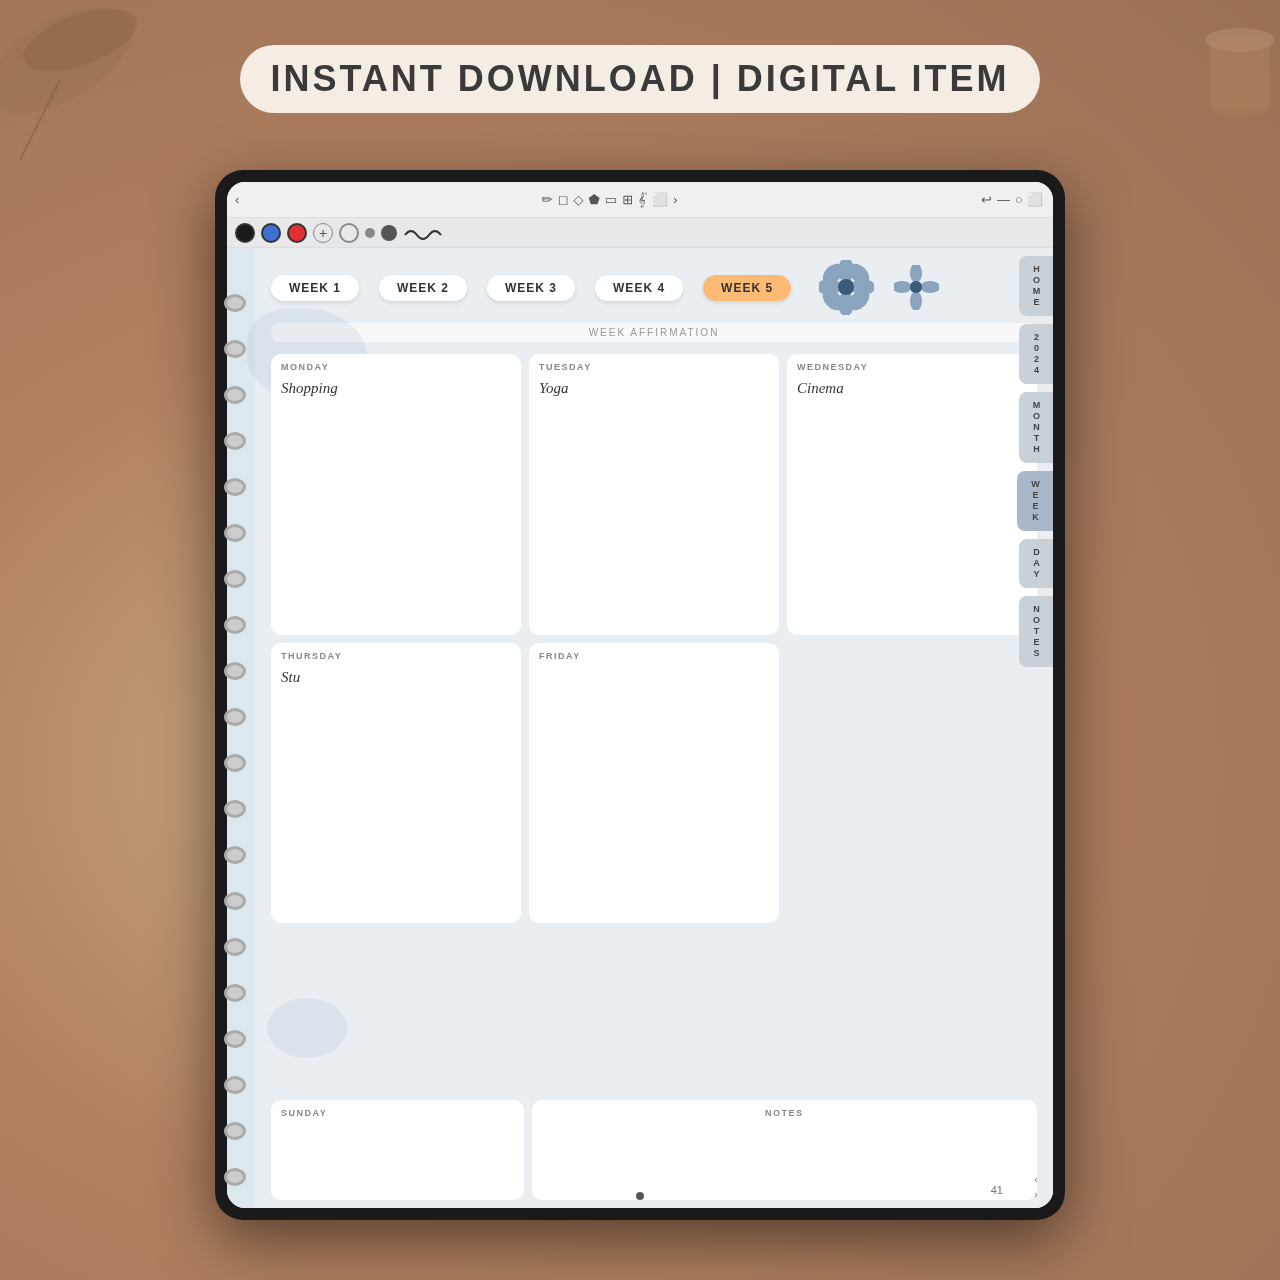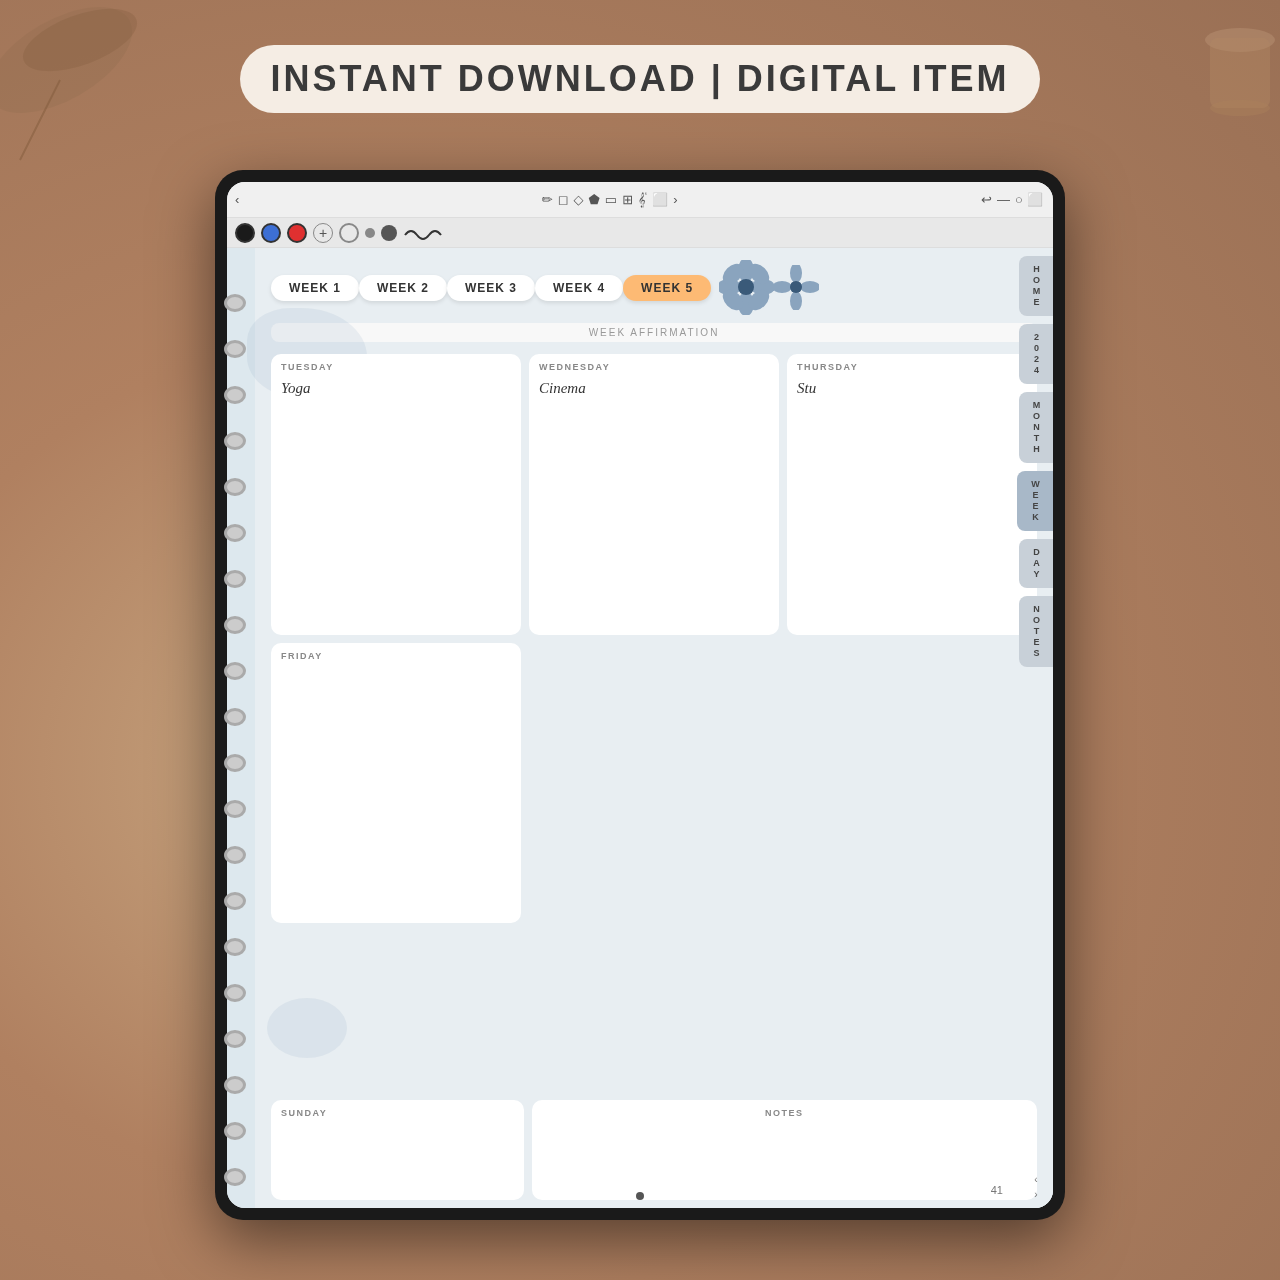--- a/index.html
+++ b/index.html
@@ -180,21 +180,21 @@
       background: #e8eef2;
       margin-left: 28px;
       display: flex;
       flex-direction: column;
       overflow: hidden;
     }
 
     
     .week-tabs {
       display: flex;
-      gap: 0;
+      gap: 20px;
       padding: 12px 24px 8px 16px;
       align-items: center;
       background: transparent;
     }
 
     .week-tab {
       background: #fff;
       border: none;
       border-radius: 20px;
       padding: 6px 18px;
@@ -489,20 +489,24 @@
             <circle cx="22" cy="22" r="6" fill="#3a5a79"></circle>
           </svg>
         </div>
 
         <div class="affirmation-bar">
           <span>WEEK AFFIRMATION</span>
         </div>
 
         <div class="days-grid">
 
+          <div class="day-cell">
+            <div class="day-label">MONDAY</div>
+            <div class="day-content" style="font-style:italic;">Shopping</div>
+          </div>
 
           <div class="day-cell">
             <div class="day-label">TUESDAY</div>
             <div class="day-content" style="font-style:italic;">Yoga</div>
           </div>
 
           <div class="day-cell">
             <div class="day-label">WEDNESDAY</div>
             <div class="day-content" style="font-style:italic;">Cinema</div>
           </div>

